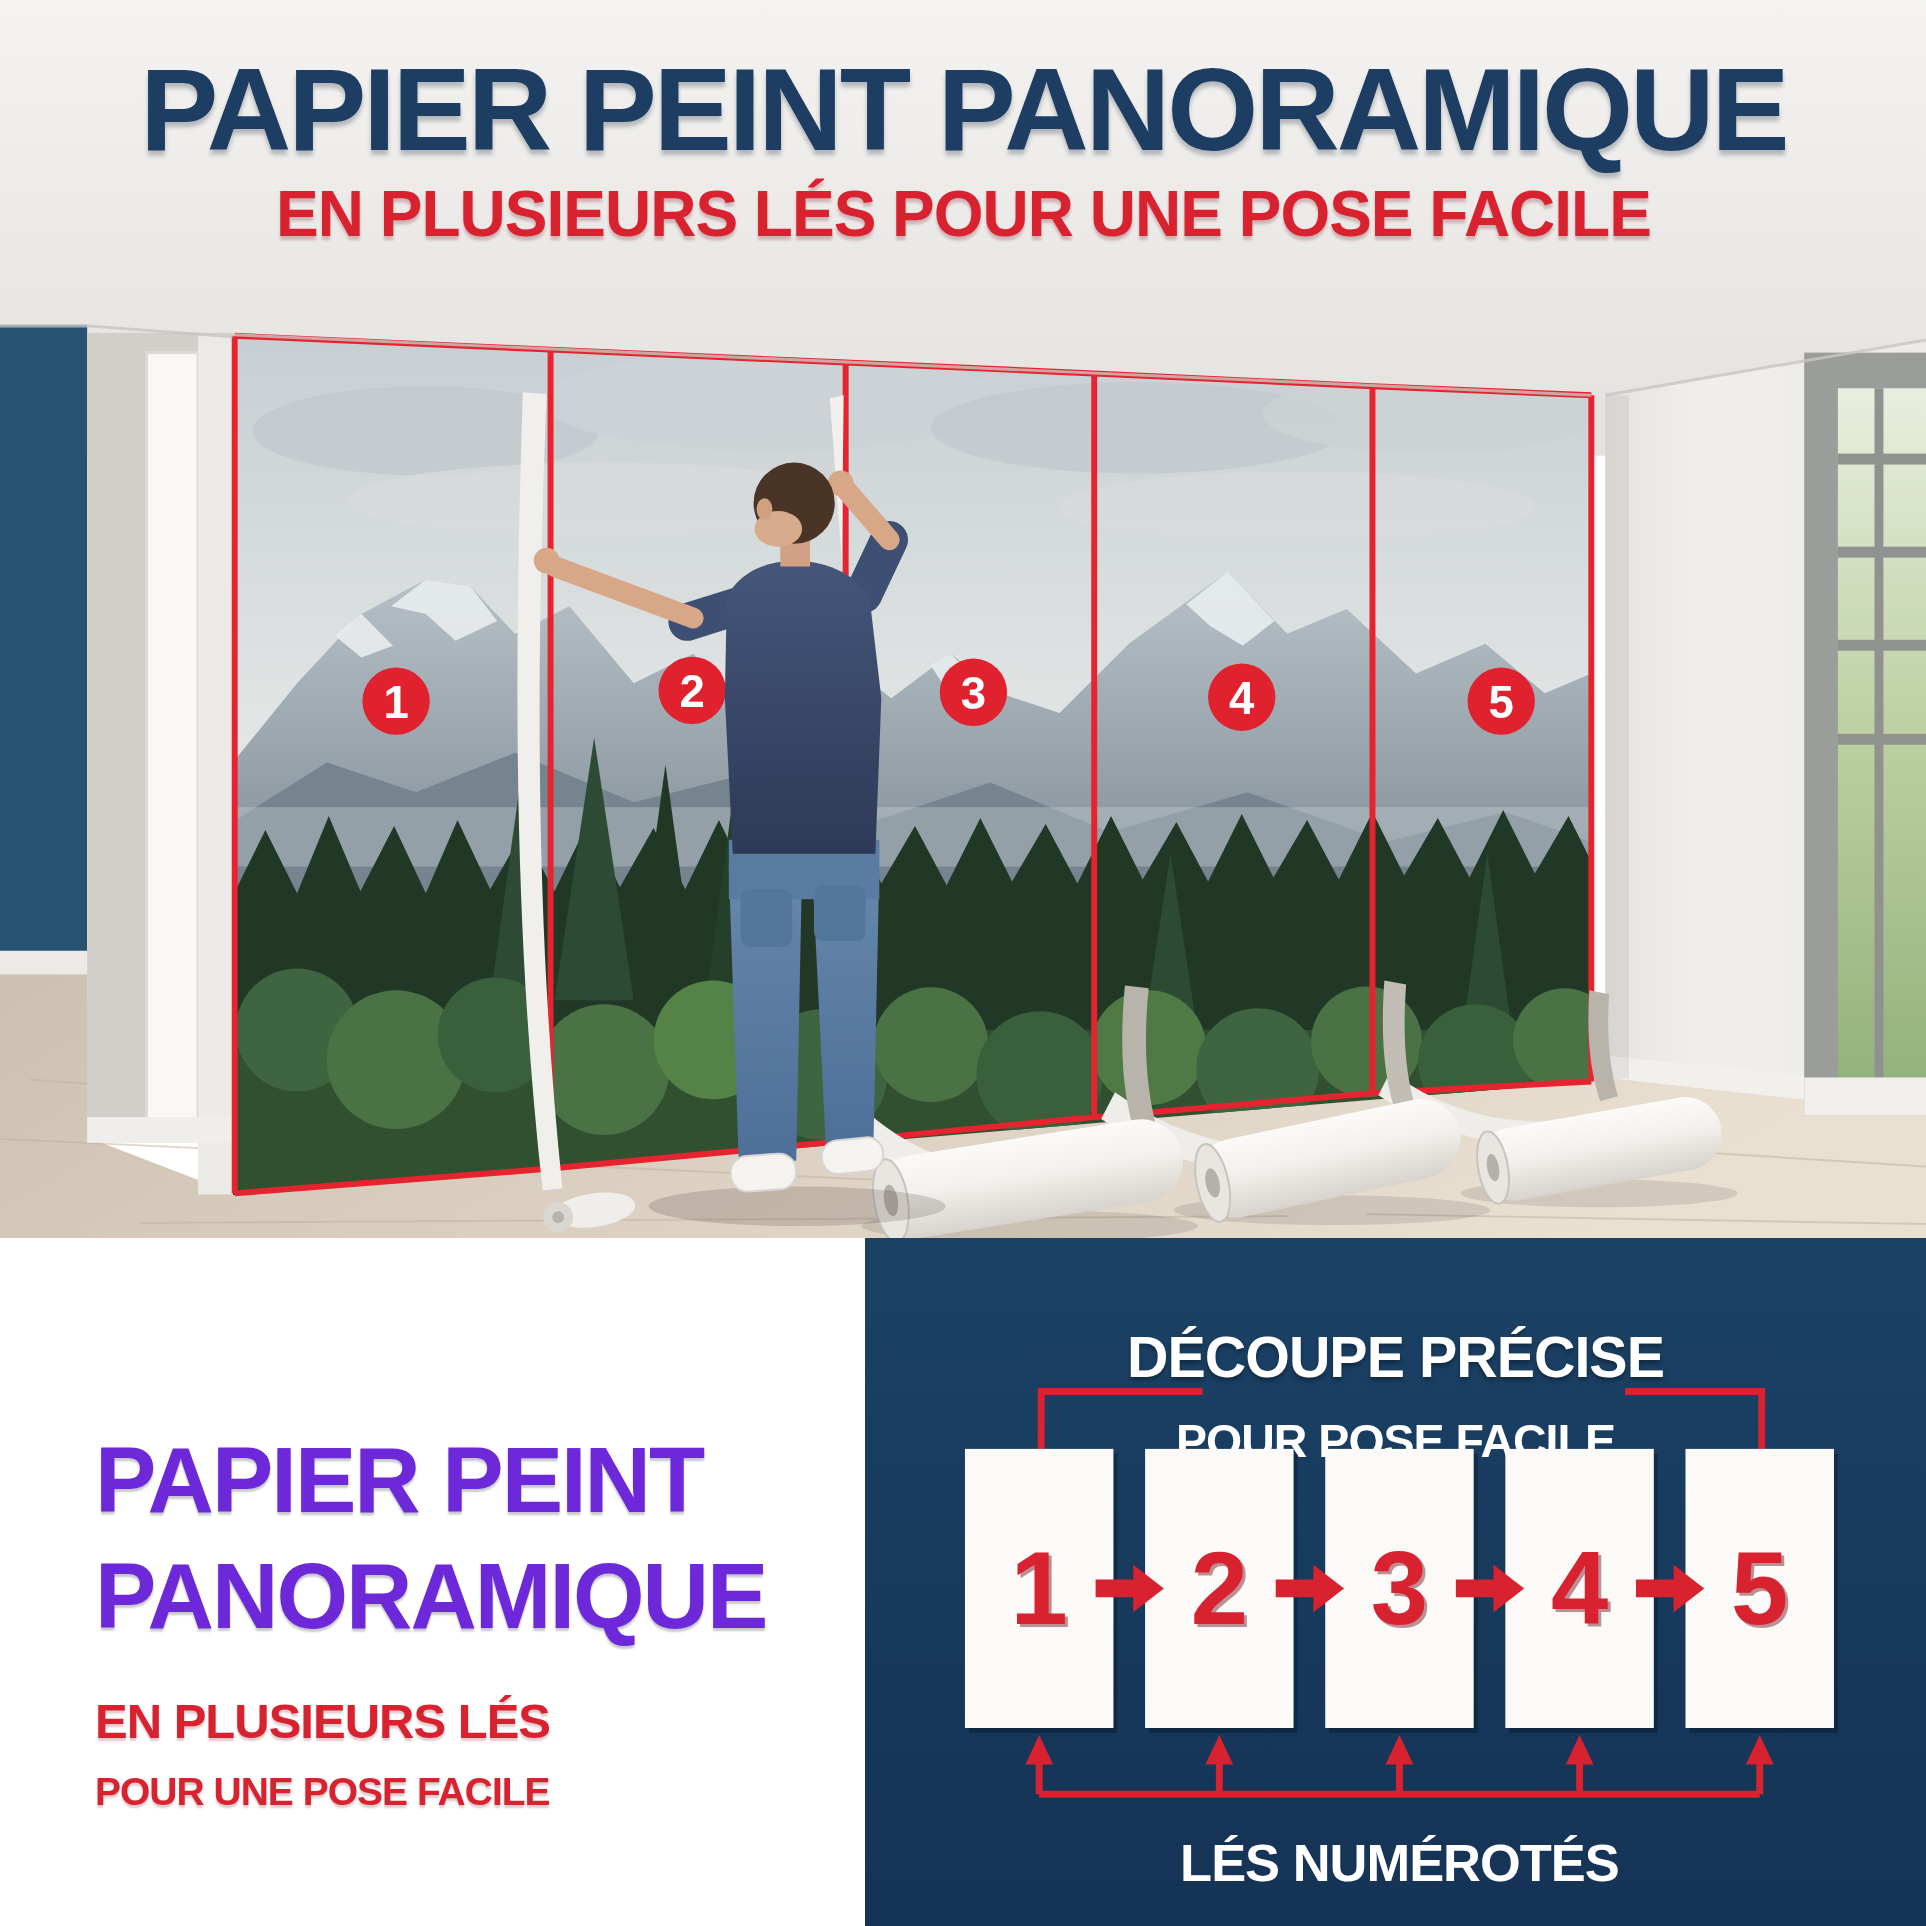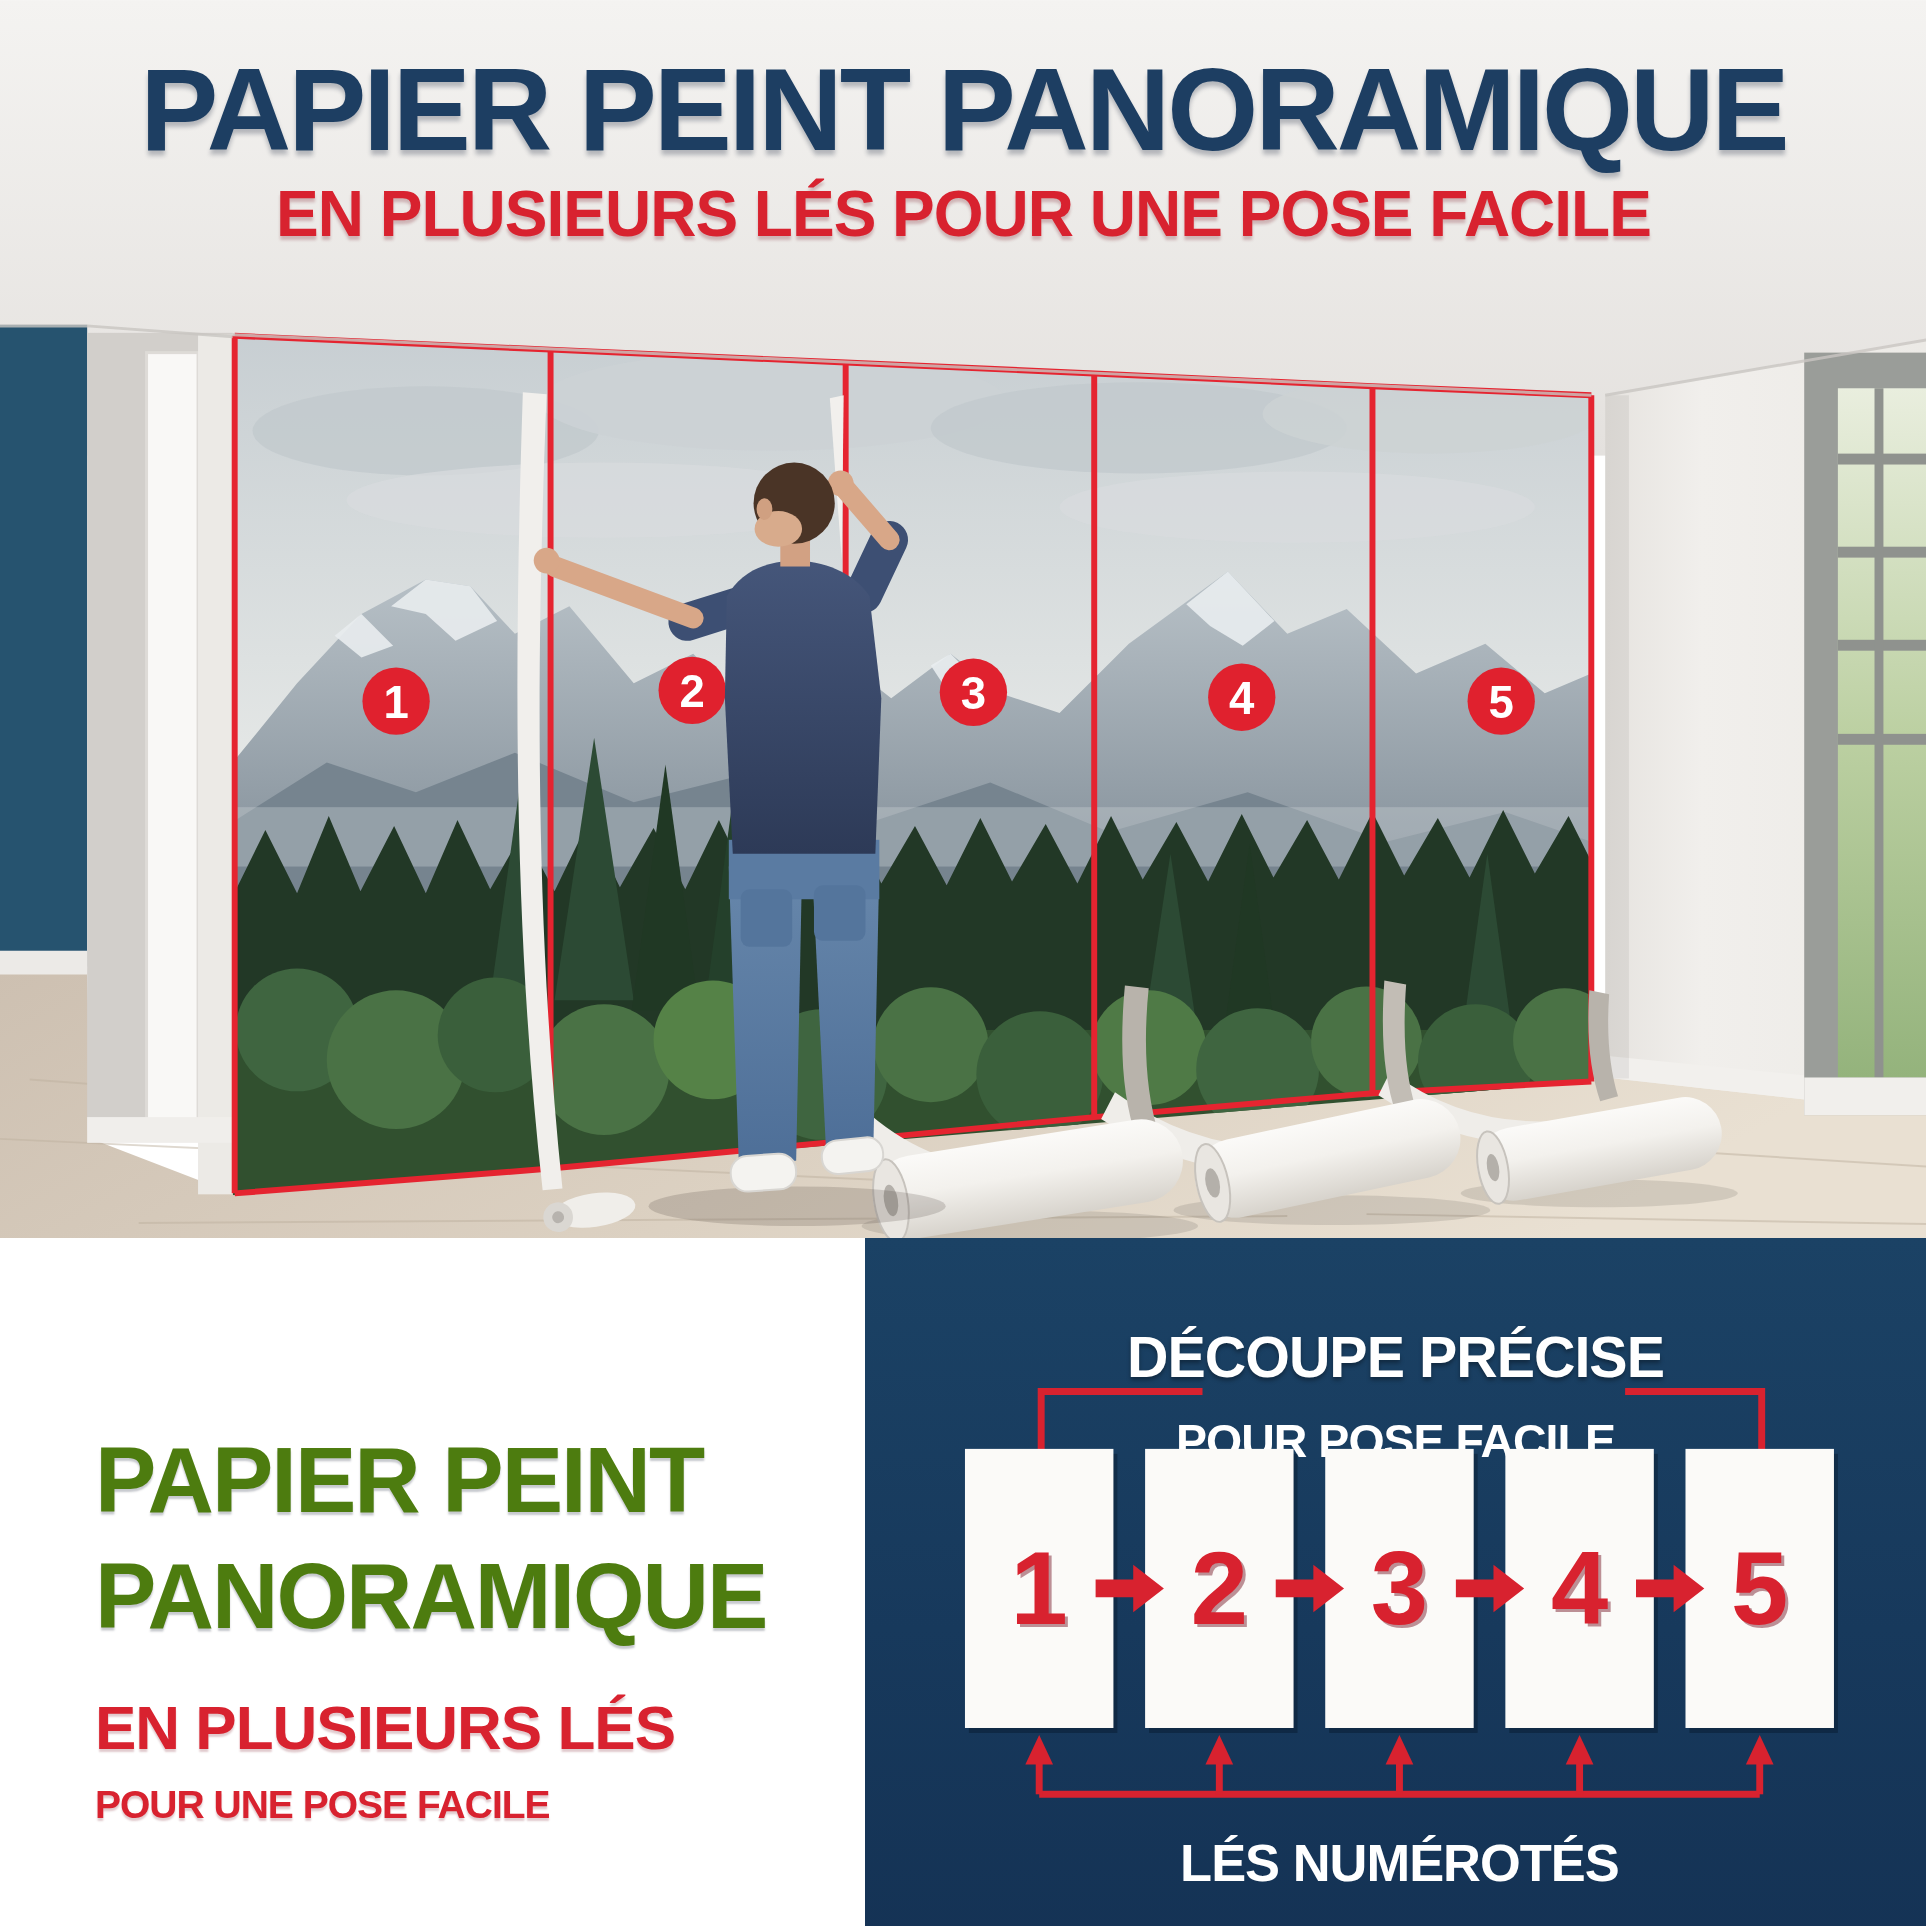--- a/index.html
+++ b/index.html
@@ -7,24 +7,24 @@
          font-family:"Liberation Sans",sans-serif;background:#ffffff;}
   .photo{position:absolute;left:0;top:0;width:1927px;height:1238px;}
   .photo svg{position:absolute;left:0;top:0;}
   .top-title{position:absolute;left:0;top:51px;width:1927px;text-align:center;z-index:5;}
   .tt-main{font-size:117px;font-weight:800;letter-spacing:-3px;color:#1d3e62;line-height:1.0;
            text-shadow:0 5px 4px rgba(30,40,60,.28);}
   .tt-sub{margin-top:14px;font-size:64px;font-weight:800;letter-spacing:-1px;color:#d8222f;line-height:1.0;
           text-shadow:0 4px 3px rgba(120,20,30,.25);}
   .bottom-left{position:absolute;left:0;top:1238px;width:865px;height:689px;background:#ffffff;}
   .bl-block{position:absolute;left:95px;top:196px;text-align:left;}
-  .bl-l1,.bl-l2{font-size:92px;font-weight:800;letter-spacing:-2px;color:#4d7c0f;line-height:1.0;
+  .bl-l1,.bl-l2{font-size:92px;font-weight:800;letter-spacing:-2px;color:#6d28d9;line-height:1.0;
                 text-shadow:0 3px 2px rgba(30,40,60,.25);}
   .bl-l2{margin-top:24px;}
-  .bl-l3{margin-top:55px;font-size:62px;font-weight:800;letter-spacing:-1px;color:#d8222f;line-height:1.0;
+  .bl-l3{margin-top:55px;font-size:49px;font-weight:800;letter-spacing:-1px;color:#d8222f;line-height:1.0;
          text-shadow:0 3px 2px rgba(120,20,30,.22);}
   .bl-l4{margin-top:26px;font-size:39px;font-weight:800;letter-spacing:-1px;color:#d8222f;line-height:1.0;
          text-shadow:0 3px 2px rgba(120,20,30,.22);}
   .diagram{position:absolute;left:865px;top:1238px;width:1061px;height:868px;
            background:linear-gradient(180deg,#1b4265 0%,#17395c 45%,#132f51 100%);}
   .diagram svg{position:absolute;left:0;top:0;}
   svg text{font-family:"Liberation Sans",sans-serif;}
 </style>
 </head>
 <body>

